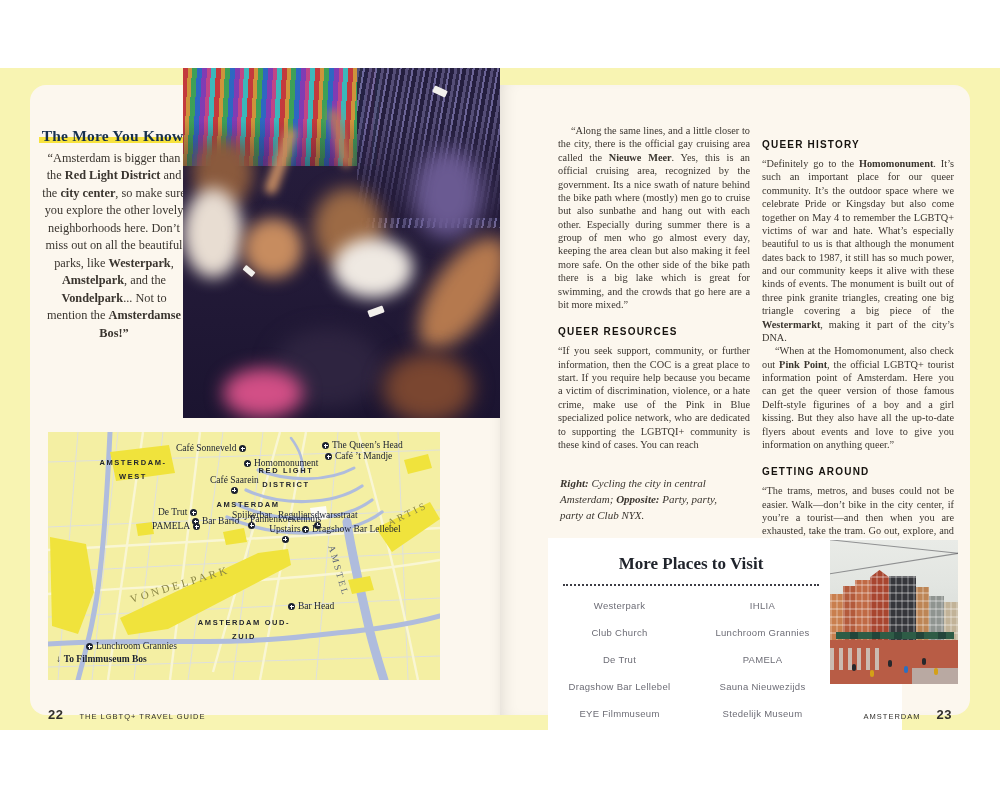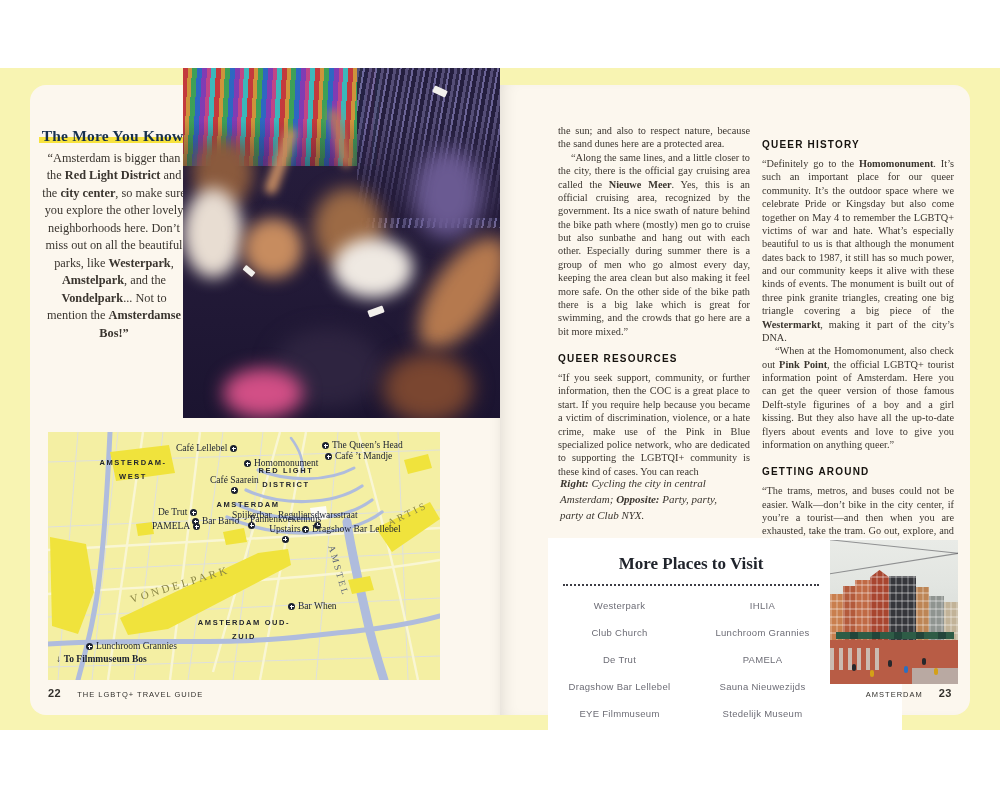--- a/index.html
+++ b/index.html
@@ -63,21 +63,21 @@
   .parklbl{position:absolute;z-index:2;font-family:"Liberation Serif",serif;color:#8c8846;
     letter-spacing:3px;font-size:11px;}
   .riverlbl{position:absolute;z-index:2;font-family:"Liberation Serif",serif;color:#5b6478;
     letter-spacing:2.5px;font-size:9.5px;}
   .map-note{position:absolute;left:8px;top:222px;z-index:2;font-size:9.5px;font-weight:700;
     color:#1a2030;display:flex;align-items:center;gap:3px;}
 
   
   .footer{position:absolute;z-index:4;font-family:"Liberation Sans",sans-serif;font-size:7.5px;
     letter-spacing:1px;color:#32302c;display:flex;align-items:baseline;gap:16px;}
-  .footer .pn{font-weight:700;font-size:11px;letter-spacing:.5px;}
+  .footer .pn{font-weight:700;font-size:13px;letter-spacing:.5px;margin-top:20px;}
   .footer-left{left:48px;top:687px;}
   .footer-right{left:800px;top:687px;width:152px;justify-content:flex-end;}
 
   
   .col{position:absolute;top:124px;width:192px;z-index:2;font-size:10.3px;line-height:1.3;
     color:#3a352f;text-align:justify;}
   .col-1{left:558px;}
   .col-2{left:762px;}
   .col p{margin:0;}
   .col .indent{text-indent:13px;}
@@ -203,21 +203,21 @@
   <div class="area" style="left:42px;top:24px;width:86px;">AMSTERDAM-WEST</div>
   <div class="area" style="left:198px;top:32px;width:80px;">RED LIGHT DISTRICT</div>
   <div class="area" style="left:150px;top:66px;width:100px;">AMSTERDAM</div>
   <div class="area" style="left:148px;top:184px;width:96px;">AMSTERDAM OUD-ZUID</div>
   <div class="parklbl" style="left:80px;top:146px;transform:rotate(-17deg);">VONDELPARK</div>
   <div class="parklbl" style="left:338px;top:76px;transform:rotate(-26deg);font-size:10px;">ARTIS</div>
   <div class="riverlbl" style="left:288px;top:112px;transform:rotate(74deg);transform-origin:left top;">AMSTEL</div>
 
   <div class="poi rev" style="left:128px;top:12px;">
       <span class="mk"></span>
-      <span class="lbl">Café Lellebel</span>
+      <span class="lbl">Café Sonneveld</span>
     </div>
   <div class="poi" style="left:274px;top:9px;">
       <span class="mk"></span>
       <span class="lbl">The Queen’s Head</span>
     </div>
   <div class="poi" style="left:277px;top:20px;">
       <span class="mk"></span>
       <span class="lbl">Café ’t Mandje</span>
     </div>
   <div class="poi" style="left:196px;top:27px;">
@@ -251,21 +251,21 @@
   <div class="poi below" style="left:230px;top:79px;">
       <span class="lbl">Reguliersdwarsstraat</span>
       <span class="mk"></span>
     </div>
   <div class="poi" style="left:254px;top:93px;">
       <span class="mk"></span>
       <span class="lbl">Dragshow Bar Lellebel</span>
     </div>
   <div class="poi" style="left:240px;top:170px;">
       <span class="mk"></span>
-      <span class="lbl">Bar When</span>
+      <span class="lbl">Bar Head</span>
     </div>
   <div class="poi" style="left:38px;top:210px;">
       <span class="mk"></span>
       <span class="lbl">Lunchroom Grannies</span>
     </div>
 
   <div class="map-note">
     <span>↓</span>
     <span>To Filmmuseum Bos</span>
   </div>
@@ -274,21 +274,20 @@
 <div class="footer footer-left">
   <span class="pn">22</span>
   <span>THE LGBTQ+ TRAVEL GUIDE</span>
 </div>
 <div class="footer footer-right">
   <span>AMSTERDAM</span>
   <span class="pn">23</span>
 </div>
 
 <div class="col col-1">
-  <p>the sun; and also to respect nature, because the sand dunes here are a protected area.</p>
   <p class="indent"><span>“Along the same lines, and a little closer to the city, there is the official gay cruising area called the </span><span class="seg-b">Nieuwe Meer</span><span>. Yes, this is an official cruising area, recognized by the government. Its a nice swath of nature behind the bike path where (mostly) men go to cruise but also sunbathe and hang out with each other. Especially during summer there is a group of men who go almost every day, keeping the area clean but also making it feel more safe. On the other side of the bike path there is a big lake which is great for swimming, and the crowds that go here are a bit more mixed.”</span></p>
   <div class="subhead">QUEER RESOURCES</div>
   <p>“If you seek support, community, or further information, then the COC is a great place to start. If you require help because you became a victim of discrimination, violence, or a hate crime, make use of the Pink in Blue specialized police network, who are dedicated to supporting the LGBTQI+ community is these kind of cases. You can reach</p>
 </div>
 <div class="caption"><span class="seg-b">Right:</span><span> Cycling the city in central Amsterdam; </span><span class="seg-b">Opposite:</span><span> Party, party, party at Club NYX.</span></div>
 
 <div class="col col-2">
   <div class="subhead">QUEER HISTORY</div>
   <p><span>“Definitely go to the </span><span class="seg-b">Homomonument</span><span>. It’s such an important place for our queer community. It’s the outdoor space where we celebrate Pride or Kingsday but also come together on May 4 to remember the LGBTQ+ victims of war and hate. What’s especially beautiful to us is that although the monument dates back to 1987, it still has so much power, and our community keeps it alive with these kinds of events. The monument is built out of three pink granite triangles, creating one big triangle covering a big piece of the </span><span class="seg-b">Westermarkt</span><span>, making it part of the city’s DNA.</span></p>
   <p class="indent"><span>“When at the Homomonument, also check out </span><span class="seg-b">Pink Point</span><span>, the official LGBTQ+ tourist information point of Amsterdam. Here you can get the queer version of those famous Delft-style figurines of a boy and a girl kissing. But they also have all the up-to-date flyers about events and love to give you information on anything queer.”</span></p>

